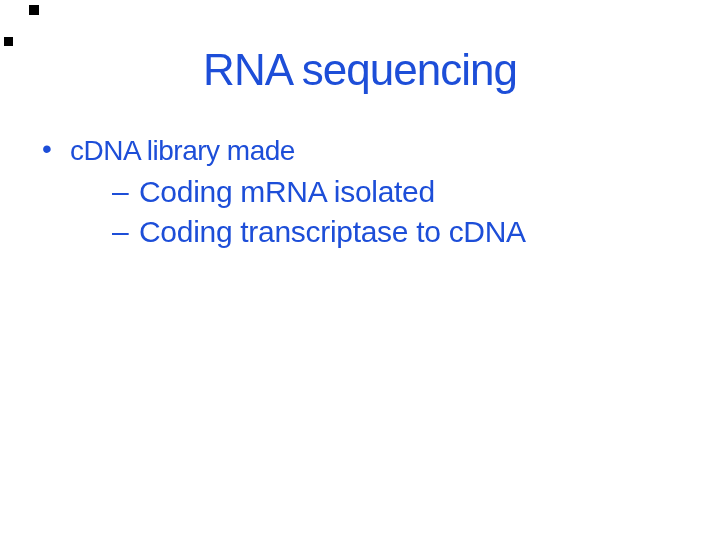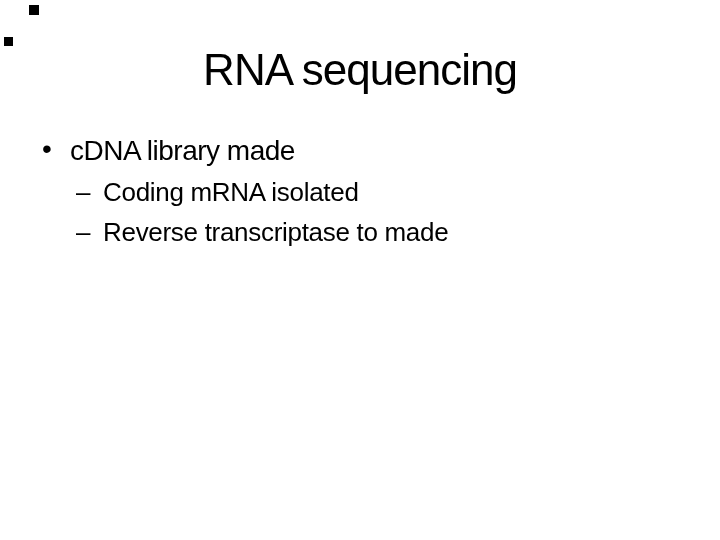--- a/index.html
+++ b/index.html
@@ -7,21 +7,21 @@
     padding: 0;
     background: #ffffff;
   }
   .slide {
     position: relative;
     width: 720px;
     height: 540px;
     background: #ffffff;
     overflow: hidden;
     font-family: "Liberation Sans", sans-serif;
-    color: #000000;
+    color: #1d4ed8;
   }
   .corner-sq {
     position: absolute;
     background: #000000;
   }
   .corner-sq.top {
     left: 29px;
     top: 5px;
     width: 10px;
     height: 10px;
@@ -59,24 +59,25 @@
     position: relative;
     top: -2px;
     letter-spacing: 0;
   }
   .sub-bullets {
     position: absolute;
     top: 172px;
     left: 76px;
   }
   .bullet-l2 {
-    font-size: 26px;
+    font-size: 30px;
     line-height: 40px;
     letter-spacing: -0.3px;
     white-space: nowrap;
+    margin-left: 36px;
   }
   .bullet-l2 .marker {
     display: inline-block;
     width: 27px;
     letter-spacing: 0;
   }
 </style>
 </head>
 <body>
 
@@ -89,17 +90,17 @@
 
   <div class="bullet-l1">
     <span class="marker">•</span><span class="text">cDNA library made</span>
   </div>
 
   <div class="sub-bullets">
     <div class="bullet-l2">
       <span class="marker">–</span><span class="text">Coding mRNA isolated</span>
     </div>
     <div class="bullet-l2">
-      <span class="marker">–</span><span class="text">Reverse transcriptase to made</span>
+      <span class="marker">–</span><span class="text">Coding transcriptase to cDNA</span>
     </div>
   </div>
 
 </div>
 
 </body></html>

